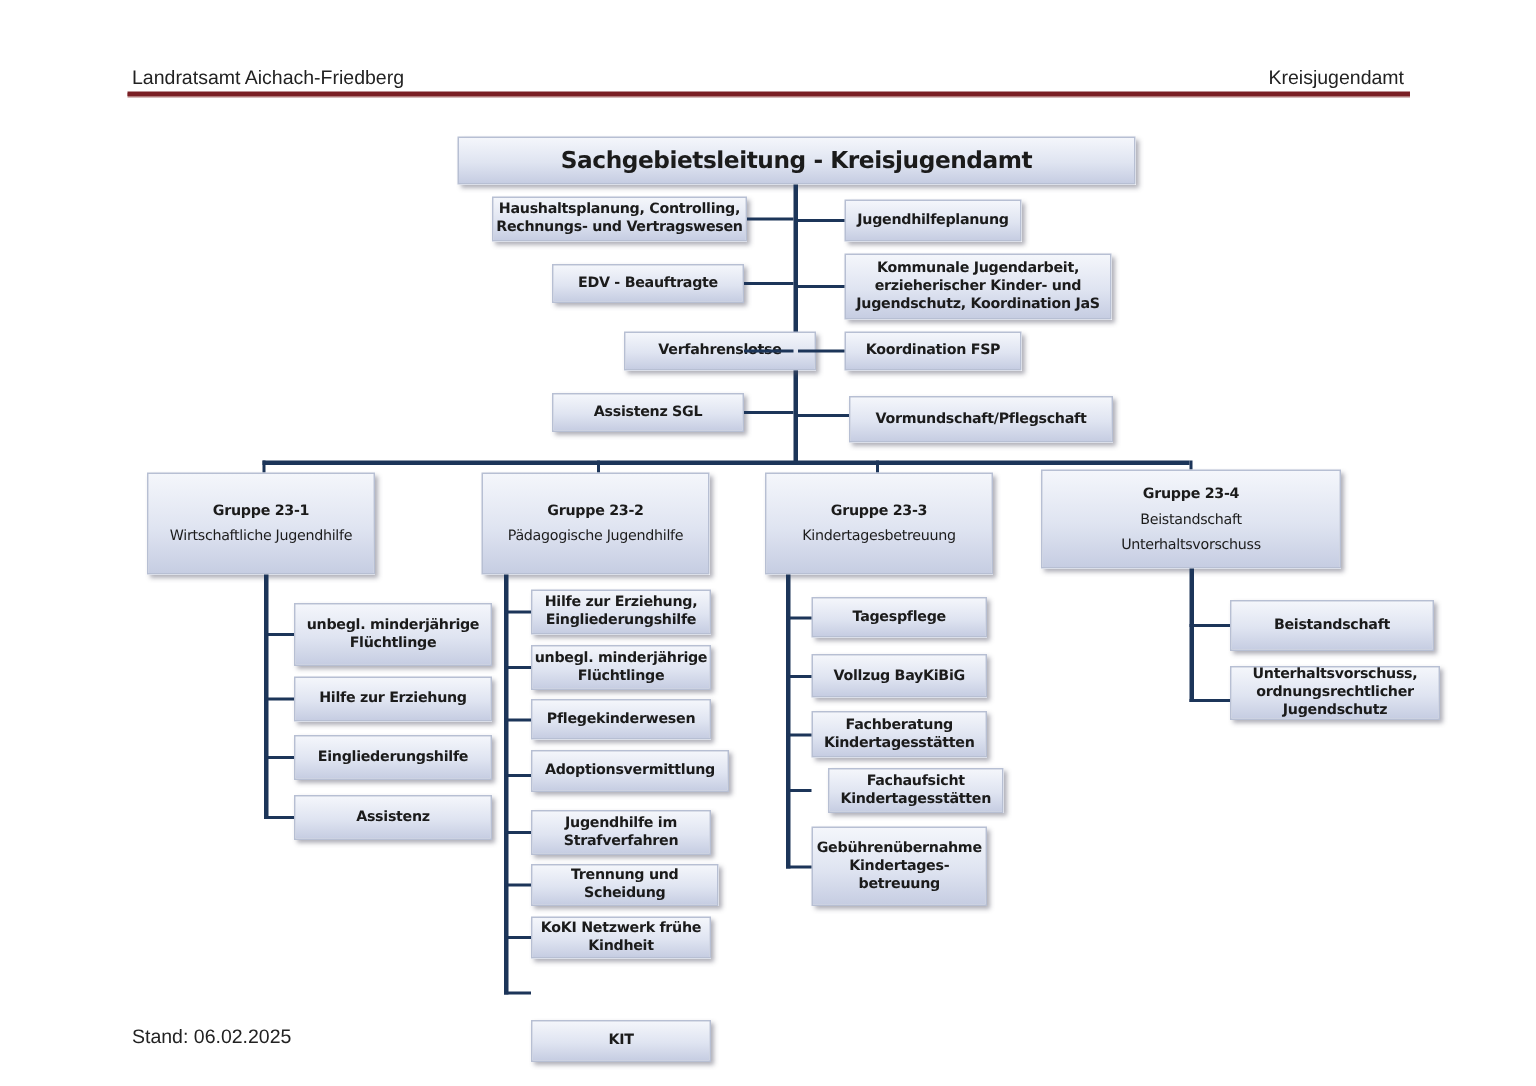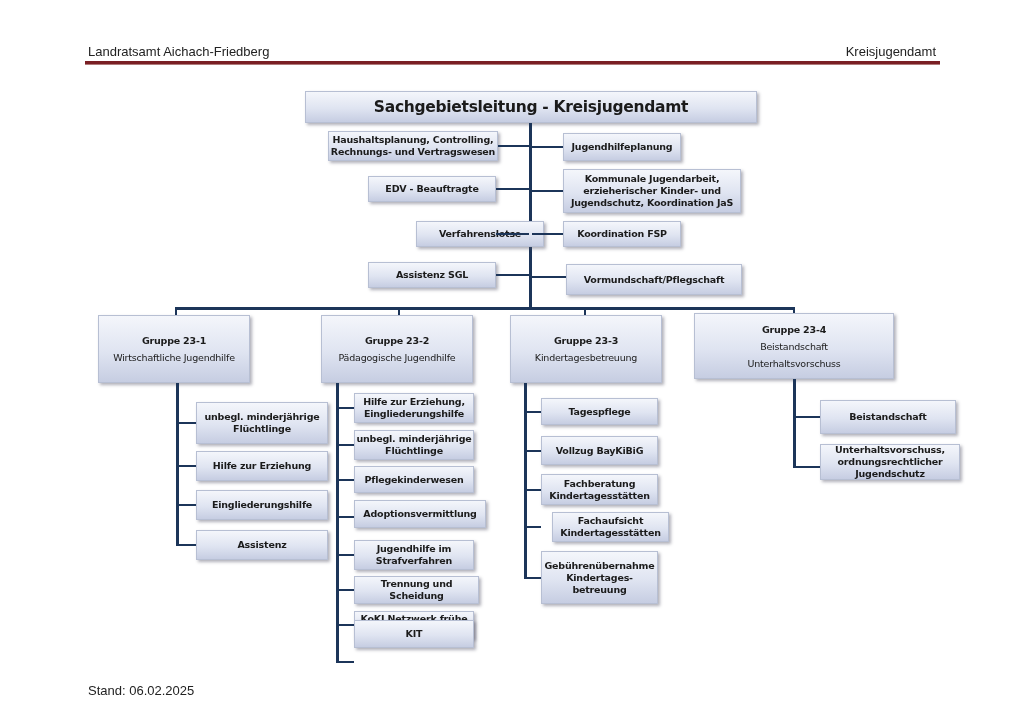--- a/index.html
+++ b/index.html
@@ -125,21 +125,21 @@
     <div class="box" style="left: 354px; top: 576px; width: 125px; height: 28px;">
       <span>Trennung und</span>
       <span>Scheidung</span>
     </div>
     <div class="ln" style="left: 336px; top: 589px; width: 18px; height: 2px;"></div>
     <div class="box" style="left: 354px; top: 611px; width: 120px; height: 28px;">
       <span>KoKI Netzwerk frühe</span>
       <span>Kindheit</span>
     </div>
     <div class="ln" style="left: 336px; top: 624px; width: 18px; height: 2px;"></div>
-    <div class="box" style="left: 354px; top: 620px; width: 120px; height: 28px; align-items: center;">
+    <div class="box" style="left: 354px; top: 680px; width: 120px; height: 28px; align-items: center;">
       <span>KIT</span>
     </div>
     <div class="ln" style="left: 336px; top: 661px; width: 18px; height: 2px;"></div>
     <div class="ln" style="left: 584px; top: 307px; width: 2px; height: 8px;"></div>
     <div class="box group" style="left: 510px; top: 315px; width: 152px; height: 68px;">
       <span>Gruppe 23-3</span>
       <span class="l2">Kindertagesbetreuung</span>
     </div>
     <div class="ln" style="left: 524px; top: 383px; width: 3px; height: 196px;"></div>
     <div class="box" style="left: 541px; top: 398px; width: 117px; height: 27px;">

